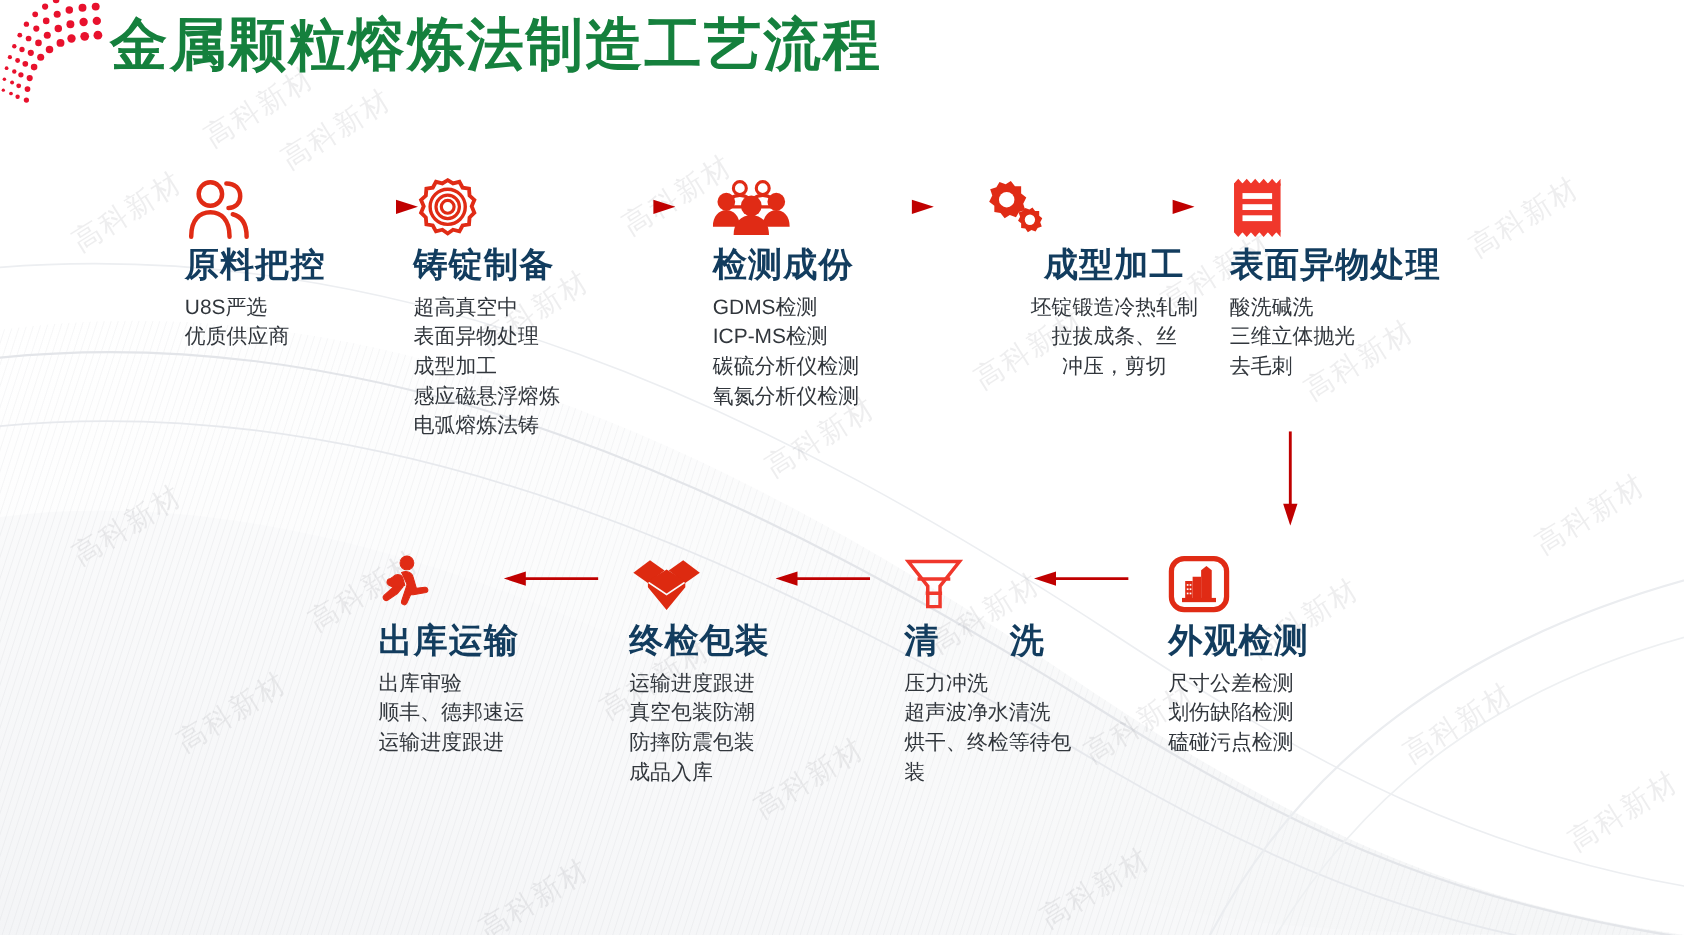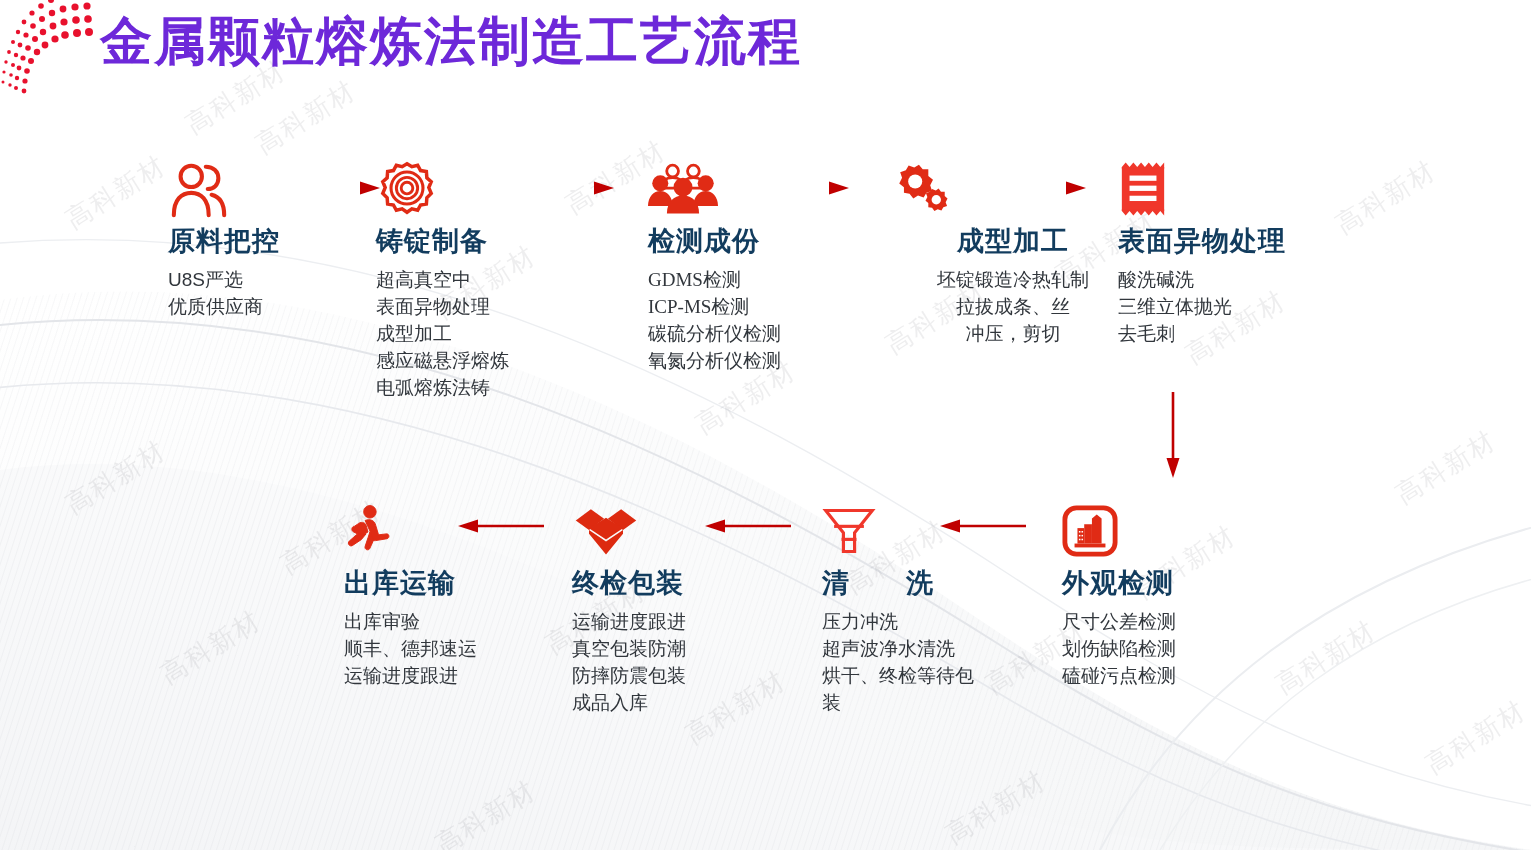--- a/index.html
+++ b/index.html
@@ -22,30 +22,30 @@
     font-family:"Liberation Serif","DejaVu Serif",serif;
     font-weight:400;
     user-select:none;
   }
   
   #header{position:absolute;left:0;top:0;width:1531px;height:92px;z-index:5;}
   #dots-deco{position:absolute;left:-6px;top:-10px;width:125px;height:105px;}
   #page-title{
     position:absolute;left:100px;top:5px;
     font-size:52px;line-height:72px;font-weight:700;
-    color:#6d28d9;letter-spacing:2px;
+    color:#15803d;letter-spacing:2px;
     font-family:"Liberation Sans","DejaVu Sans",sans-serif;
     white-space:nowrap;
   }
   
   #flow{position:absolute;inset:0;z-index:4;}
   .step{position:absolute;}
   .step-icon{height:58px;margin-bottom:8px;display:block;}
   .step-title{
-    font-size:27px;font-weight:700;color:#123C5E;
+    font-size:31px;font-weight:700;color:#123C5E;
     letter-spacing:1px;white-space:nowrap;margin:0 0 10px 0;
     line-height:30px;
   }
   .step-title.spaced{letter-spacing:1px;}
   .step-lines{font-size:19px;line-height:27px;color:#31363c;font-weight:400;}
   .step-lines div{white-space:normal;}
   
   .arrow-h{position:absolute;height:12px;}
   .arrow-v{position:absolute;width:12px;}
 </style>
@@ -264,21 +264,21 @@
     <div class="step-title">铸锭制备</div>
     <div class="step-lines">
       <div>超高真空中</div>
       <div>表面异物处理</div>
       <div>成型加工</div>
       <div>感应磁悬浮熔炼</div>
       <div>电弧熔炼法铸</div>
     </div>
   </div>
 
-  <div class="step" style="left:648px;top:160px;width:235px;font-family:Liberation Serif, serif;">
+  <div class="step" style="left:648px;top:160px;width:235px;">
     <svg class="step-icon" viewBox="0 0 74 58" style="width:70px;">
       <g fill="#E02B15">
         <circle cx="26" cy="10" r="6.2" fill="none" stroke="#E02B15" stroke-width="3"></circle>
         <circle cx="48" cy="10" r="6.2" fill="none" stroke="#E02B15" stroke-width="3"></circle>
         <path d="M14,28 C14,21 19,17 26,17 C33,17 38,21 38,28 Z" fill="none" stroke="#E02B15" stroke-width="3"></path>
         <path d="M36,28 C36,21 41,17 48,17 C55,17 60,21 60,28 Z" fill="none" stroke="#E02B15" stroke-width="3"></path>
         <circle cx="13" cy="23" r="8.5"></circle>
         <path d="M0,47 C0,37 6,31 13,31 C20,31 26,37 26,47 Z"></path>
         <circle cx="61" cy="23" r="8.5"></circle>
         <path d="M48,47 C48,37 54,31 61,31 C68,31 74,37 74,47 Z"></path>

